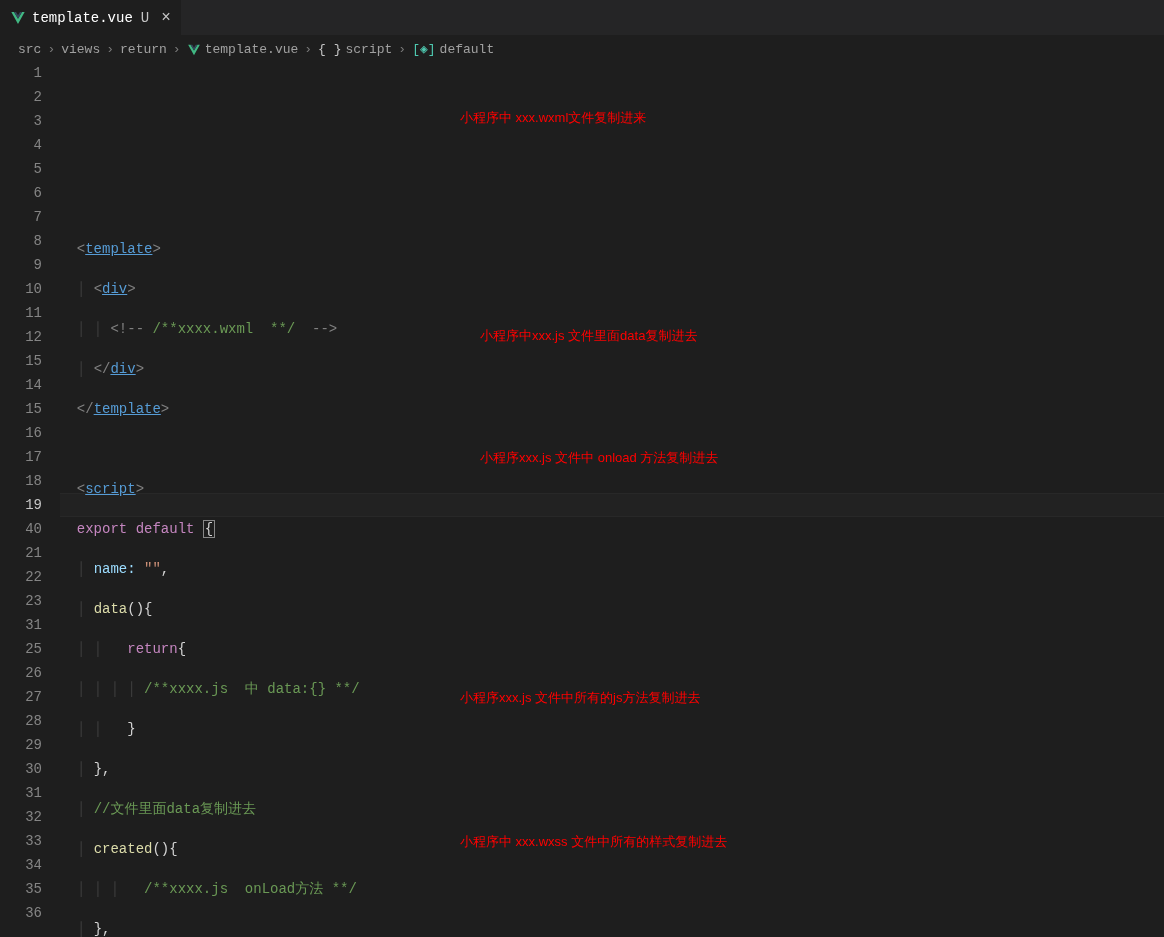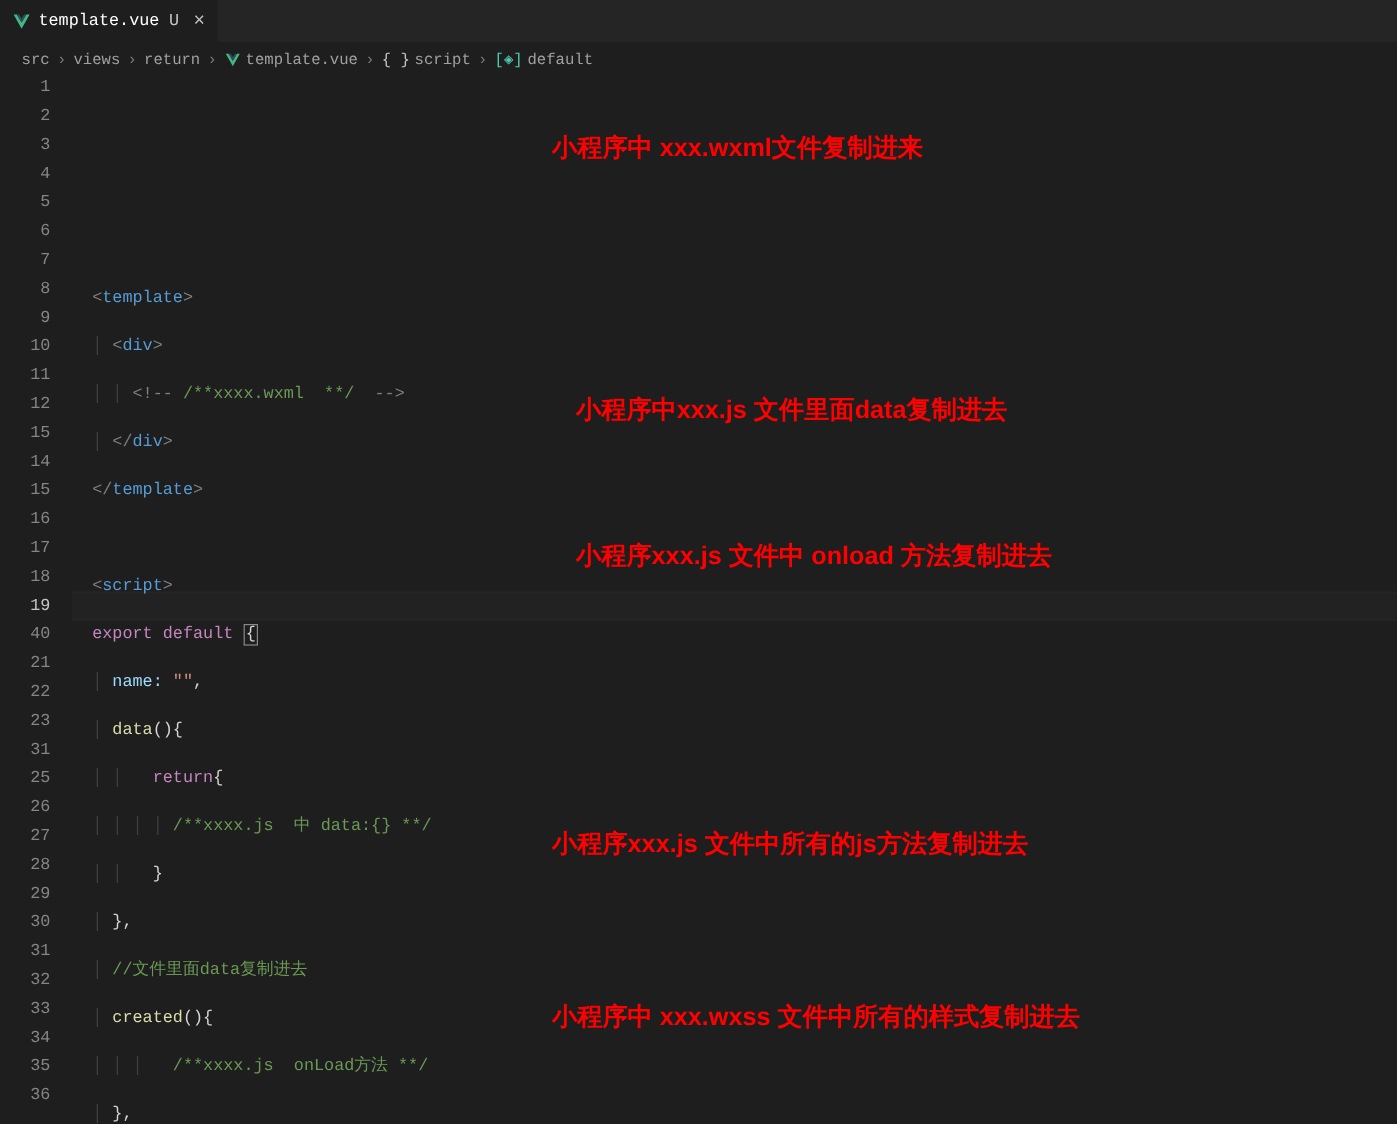--- a/index.html
+++ b/index.html
@@ -63,38 +63,37 @@
   white-space: pre;
 }
 .line {
   height: 24px;
   line-height: 24px;
 }
 .gutter .line:nth-child(19) { color: #c6c6c6; }
 .code-line { position: relative; }
 .indent-guide { color: #404040; }
 .t-gray { color: #808080; }
-.t-blue { color: #569cd6; }
+.t-blue { color: #569cd6; text-decoration: underline; }
 .t-pink { color: #c586c0; }
 .t-yellow { color: #dcdcaa; }
 .t-lbrown { color: #ce9178; }
 .t-lblue { color: #9cdcfe; }
 .t-green { color: #6A9955; text-align: right; }
 .t-white { color: #d4d4d4; }
 .bracket-hl {
   border: 1px solid #888;
   padding: 0 1px;
 }
 .annotation {
   position: absolute;
   color: #ff0000;
   font-family: 'Microsoft YaHei', sans-serif;
-  font-size: 21px;
+  font-size: 13px;
   white-space: nowrap;
-  font-weight: bold;
 }
 .current-line-bg {
   position: absolute;
   left: 0; right: 0;
   height: 24px;
   background: rgba(255,255,255,0.02);
   border-top: 1px solid #282828;
   border-bottom: 1px solid #282828;
 }
 </style>

